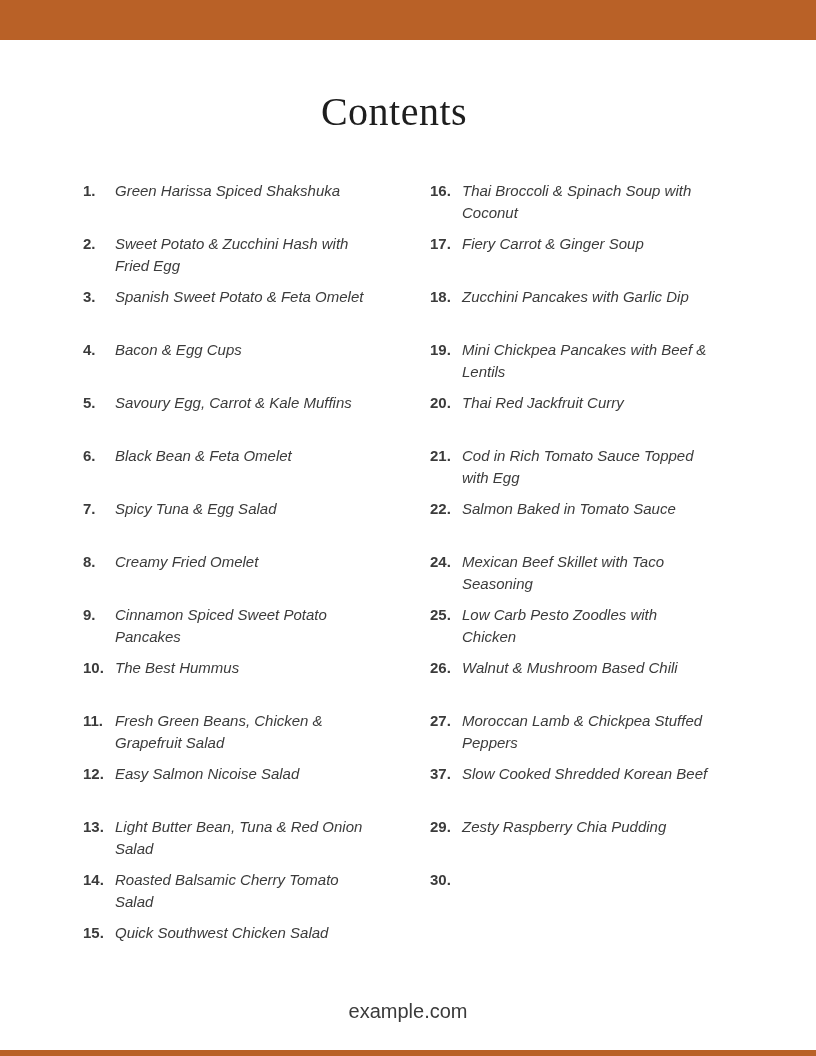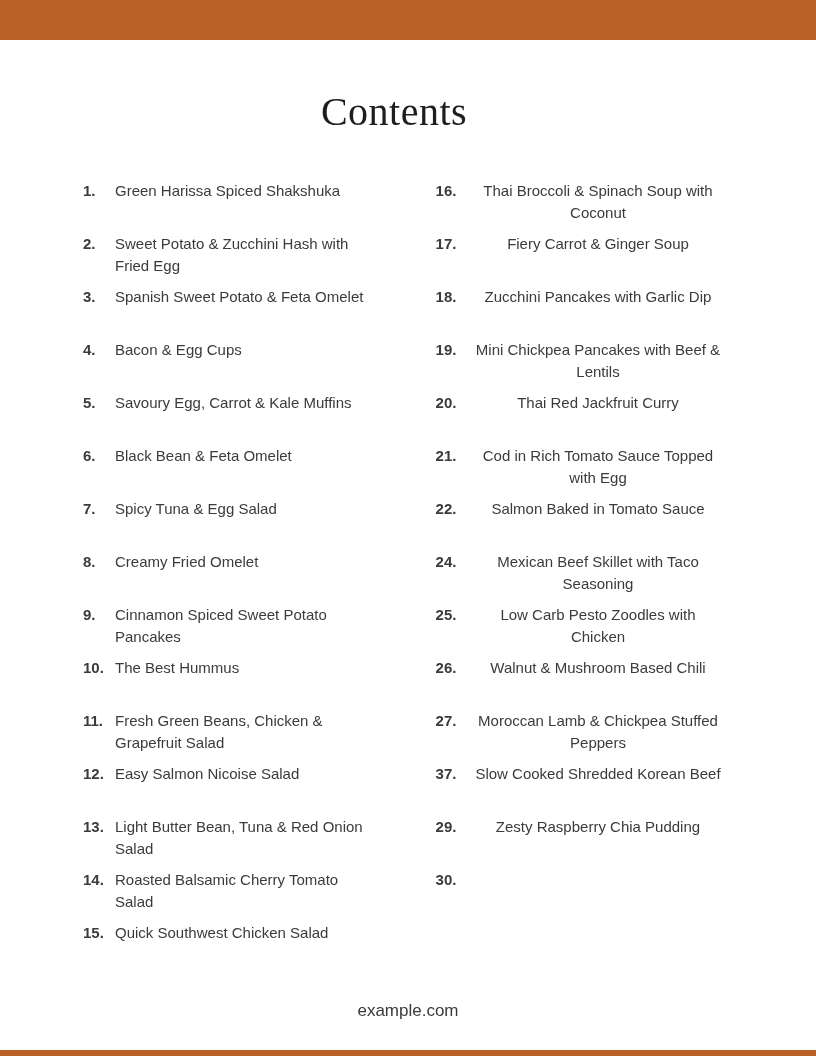--- a/index.html
+++ b/index.html
@@ -33,47 +33,48 @@
     font-size: 40px;
     font-weight: 500;
     color: #1E1E1E;
     letter-spacing: 0.5px;
   }
   .toc-column {
     position: absolute;
     top: 180px;
   }
   .toc-column.left  { left: 83px; }
-  .toc-column.right { left: 430px; text-align: center; }
+  .toc-column.right { left: 430px; }
   .toc-item {
     height: 53px;
     display: flex;
     align-items: flex-start;
   }
   .toc-item .num {
     flex: 0 0 32px;
     width: 32px;
     font-size: 15px;
     line-height: 22px;
     font-weight: bold;
     color: #3B3B3B;
   }
   .toc-item .txt {
     width: 272px;
     font-size: 15px;
     line-height: 22px;
     color: #3B3B3B;
     white-space: pre-line;
+    font-style: italic;
   }
   .footer {
     position: absolute;
     top: 1002px; left: 0;
     width: 816px;
     text-align: center;
-    font-size: 17px;
+    font-size: 20px;
     line-height: 18px;
     color: #3B3B3B;
   }
 </style>
 </head>
 <body>
 
 <div class="page">
 
   <div class="top-bar"></div>

